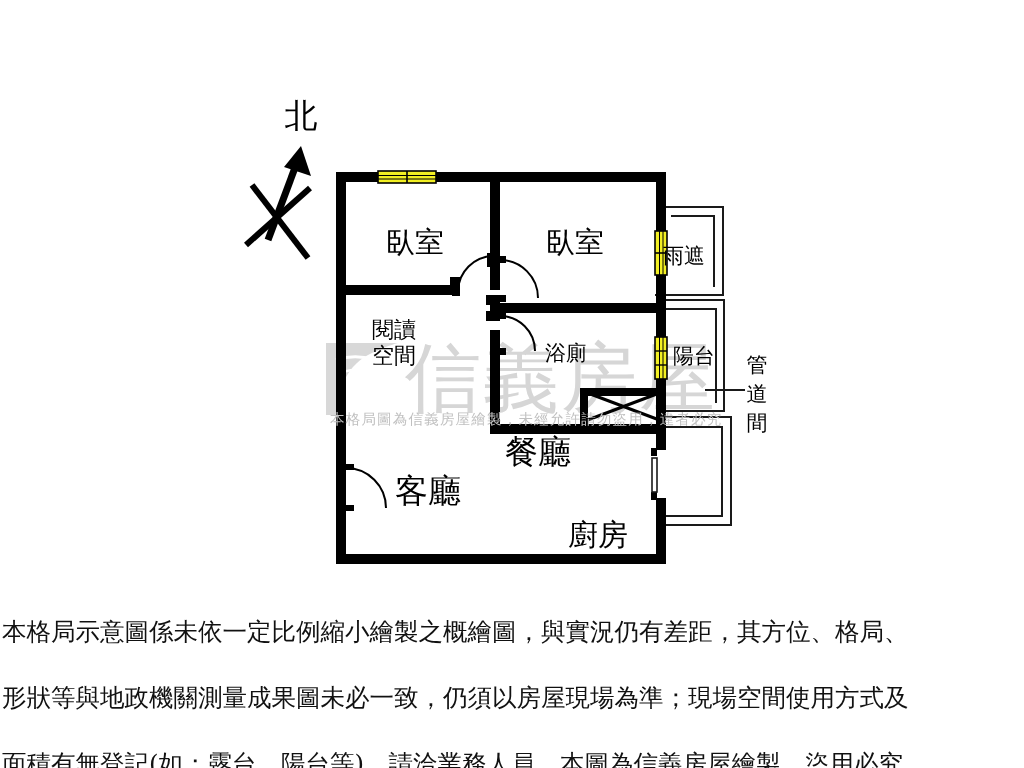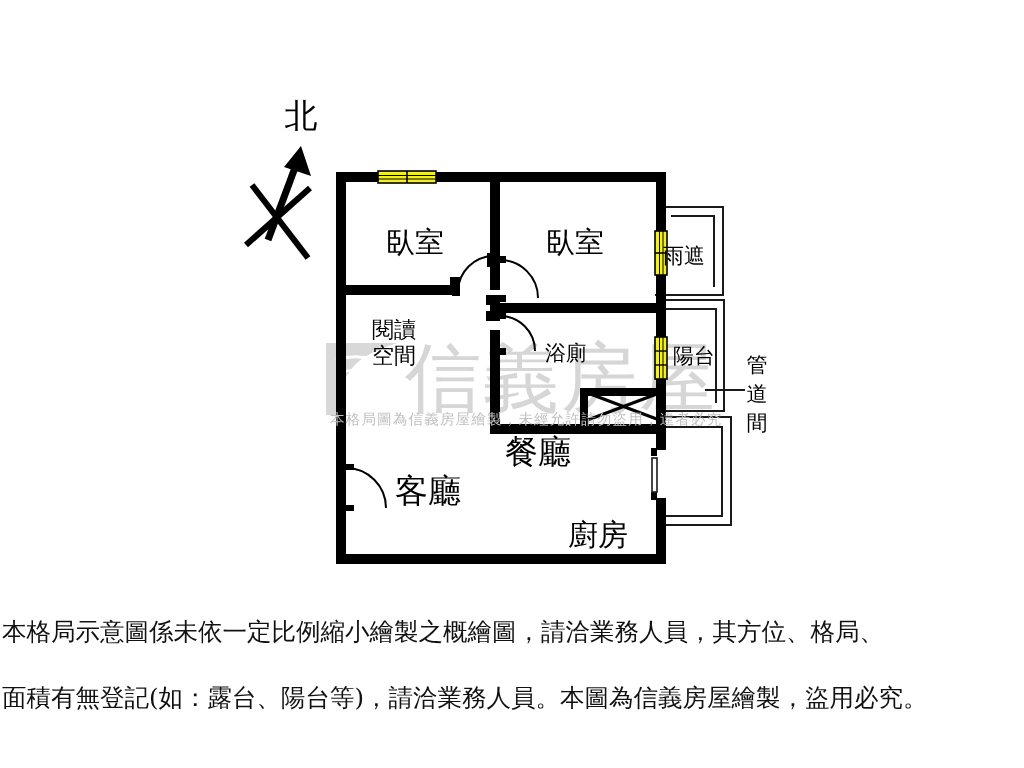--- a/index.html
+++ b/index.html
@@ -206,17 +206,18 @@
       <text class="rm-label" x="757" y="372" font-size="21" text-anchor="middle">管</text>
       <text class="rm-label" x="757" y="401" font-size="21" text-anchor="middle">道</text>
       <text class="rm-label" x="757" y="430" font-size="21" text-anchor="middle">間</text>
     </g>
 
     <text class="wm-text" x="330" y="424" font-size="14.5" fill="#c0c0c0" letter-spacing="1.2">本格局圖為信義房屋繪製，未經允許請勿盜用，違者必究</text>
 
   </svg>
 
   <div class="disclaimer">
-    <div>本格局示意圖係未依一定比例縮小繪製之概繪圖，請洽業務人員，其方位、格局、</div>
+    <div>本格局示意圖係未依一定比例縮小繪製之概繪圖，與實況仍有差距，其方位、格局、</div>
+    <div>形狀等與地政機關測量成果圖未必一致，仍須以房屋現場為準；現場空間使用方式及</div>
     <div>面積有無登記(如：露台、陽台等)，請洽業務人員。本圖為信義房屋繪製，盜用必究。</div>
   </div>
 
 </div>
 
 </body></html>

